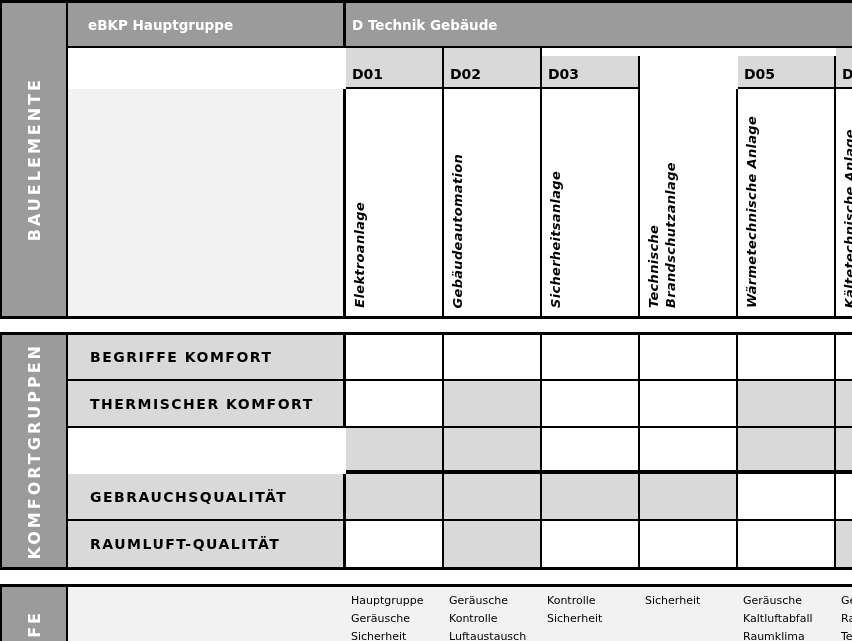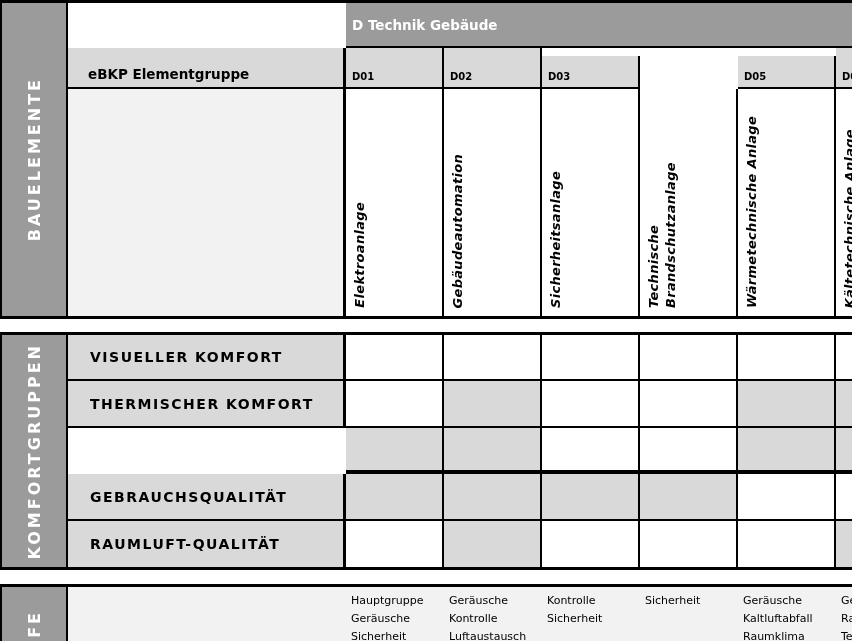--- a/index.html
+++ b/index.html
@@ -71,21 +71,21 @@
     border-right: 3px solid var(--border-black, #000);
     border-bottom: 2px solid var(--border-black, #000);
     display: flex; align-items: flex-end; padding: 0 0 5px 20px;
     font-weight: bold; font-size: 13.5px;
   }
   .code-cell {
     background: var(--cell-gray, #d9d9d9);
     border-right: 2px solid var(--border-black, #000);
     border-bottom: 2px solid var(--border-black, #000);
     display: flex; align-items: flex-end; padding: 0 0 5px 6px;
-    font-weight: bold; font-size: 10px;
+    font-weight: bold; font-size: 14px;
   }
   .empty-label {
     grid-column: 2; grid-row: 3;
     background: var(--light-gray, #f2f2f2);
     border-right: 3px solid var(--border-black, #000);
   }
   .rot-cell {
     background: #fff;
     border-right: 2px solid var(--border-black, #000);
     display: flex; align-items: flex-end; justify-content: flex-start;
@@ -121,22 +121,22 @@
 </style>
 </head>
 <body>
 
 <div class="shot">
 
   <div class="section" id="sec-bauelemente">
     <div class="cell bar-cell">
       <div class="vtext">BAUELEMENTE</div>
     </div>
+    <div class="cell hdr-label">eBKP Hauptgruppe</div>
     <div class="cell hdr-value">D Technik Gebäude</div>
-    <div class="cell sub-label">eBKP Elementgruppe</div>
     <div class="cell empty-label"></div>
 
   <div class="cell code-cell" style="grid-area: 2 / 3;">D01</div>
       <div class="cell rot-cell" style="grid-area: 3 / 3;">
         <div class="vtext">Elektroanlage</div>
       </div>
       <div class="cell code-cell" style="grid-area: 2 / 4;">D02</div>
       <div class="cell rot-cell" style="grid-area: 3 / 4;">
         <div class="vtext">Gebäudeautomation</div>
       </div>
@@ -155,21 +155,21 @@
       <div class="cell rot-cell" style="grid-area: 3 / 8;">
         <div class="vtext">Kältetechnische Anlage</div>
       </div>
     </div>
 
   <div class="section" id="sec-komfort">
     <div class="cell bar-cell">
       <div class="vtext">KOMFORTGRUPPEN</div>
     </div>
 
-  <div class="cell comfort-label rb2" style="grid-area: 1 / 2;">VISUELLER KOMFORT</div>
+  <div class="cell comfort-label rb2" style="grid-area: 1 / 2;">BEGRIFFE KOMFORT</div>
       <div class="cell matrix-cell rb2" style="grid-area: 1 / 3;"></div>
       <div class="cell matrix-cell rb2" style="grid-area: 1 / 4;"></div>
       <div class="cell matrix-cell rb2" style="grid-area: 1 / 5;"></div>
       <div class="cell matrix-cell rb2" style="grid-area: 1 / 6;"></div>
       <div class="cell matrix-cell rb2" style="grid-area: 1 / 7;"></div>
       <div class="cell matrix-cell rb2" style="grid-area: 1 / 8;"></div>
       <div class="cell comfort-label rb2" style="grid-area: 2 / 2;">THERMISCHER KOMFORT</div>
       <div class="cell matrix-cell rb2" style="grid-area: 2 / 3;"></div>
       <div class="cell matrix-cell rb2 shaded" style="grid-area: 2 / 4;"></div>
       <div class="cell matrix-cell rb2" style="grid-area: 2 / 5;"></div>

